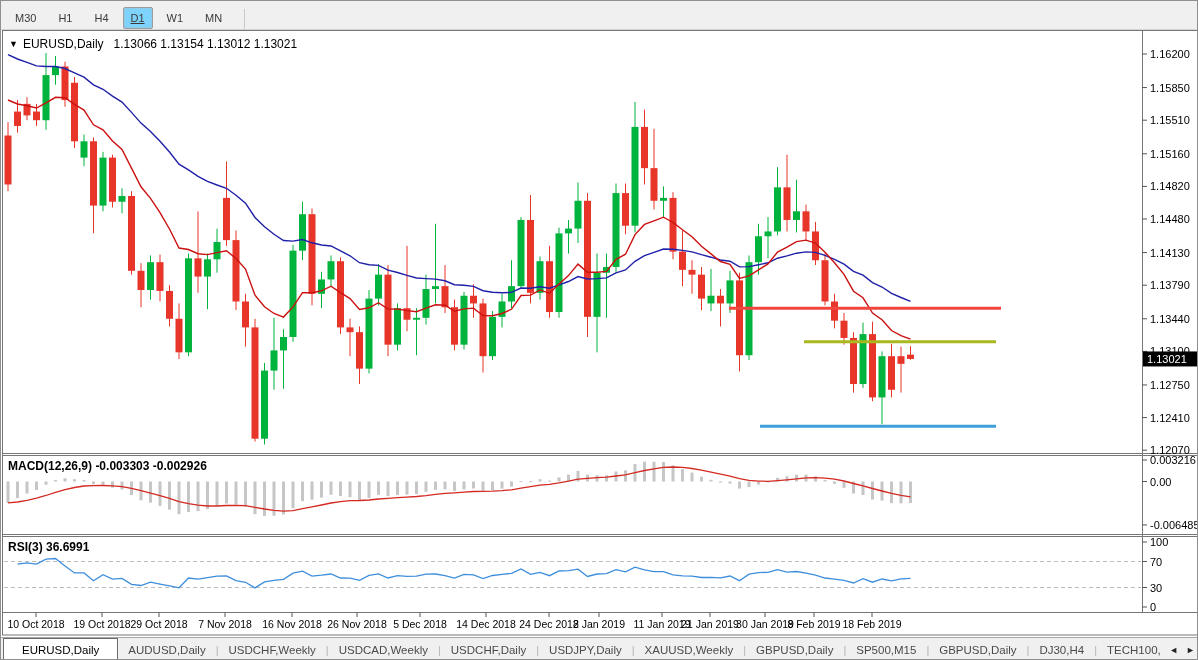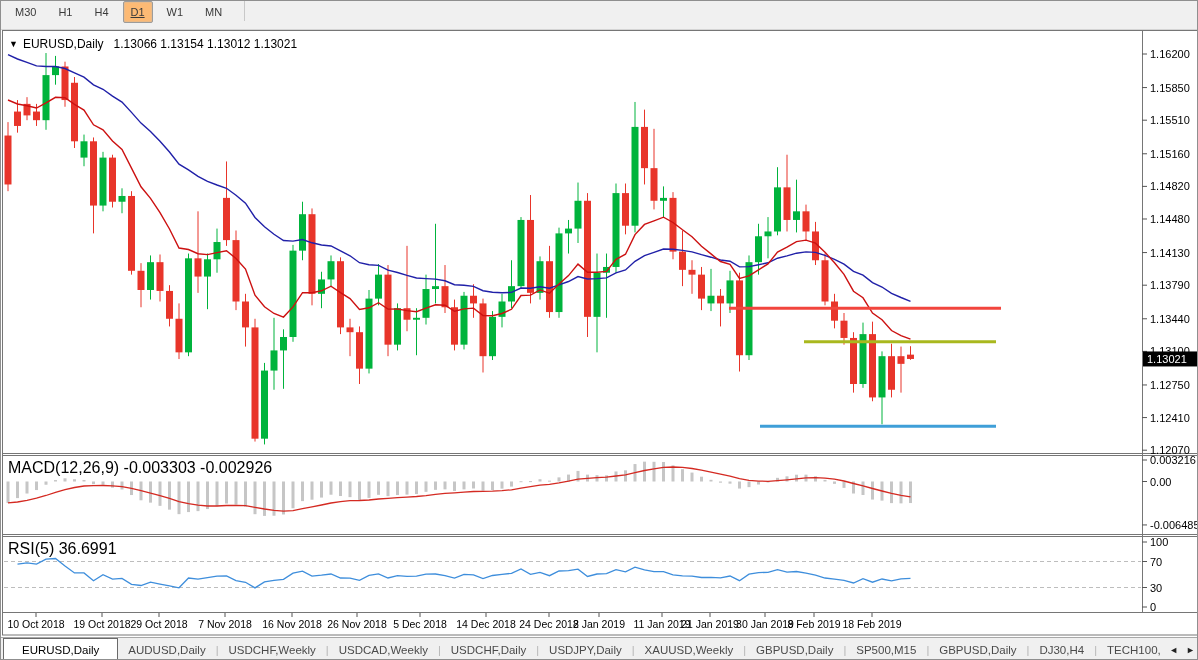--- a/index.html
+++ b/index.html
@@ -1,28 +1,28 @@
 <!DOCTYPE html>
 <html><head>
 <meta charset="utf-8">
 <style>
   html,body{margin:0;padding:0;background:#dcdcdc;}
   #app{position:relative;width:1198px;height:660px;background:#fff;overflow:hidden;
        font-family:"Liberation Sans",sans-serif;border:1px solid #8f8f8f;box-sizing:border-box;}
   #chart-svg{position:absolute;left:0;top:0;}
   #toolbar{position:absolute;left:0;top:0;width:1198px;height:28px;background:#f0f0f0;
-           border-bottom:1px solid #d4d4d4;display:flex;align-items:flex-start;z-index:5;}
+           border-bottom:1px solid #d4d4d4;display:flex;align-items:flex-end;z-index:5;}
   .tf-btn{height:20px;line-height:20px;padding:0 7px;margin-left:6px;font-size:11px;color:#3a3a3a;
           border:1px solid transparent;border-radius:2px;}
-  .tf-btn.active{background:#fdba74;border:1px solid #9c9c9c;box-shadow:inset 0 0 2px #bbb;text-decoration:underline;}
+  .tf-btn.active{background:#7dd3fc;border:1px solid #9c9c9c;box-shadow:inset 0 0 2px #bbb;text-decoration:underline;}
   .tb-sep{width:1px;height:20px;background:#c8c8c8;margin-left:14px;}
   #chart-title{position:absolute;left:8px;top:36px;font-size:12px;color:#000;z-index:4;text-align:right;}
   #chart-title .tri{display:inline-block;font-size:9px;margin-right:5px;position:relative;top:-1px;}
   #chart-title .ohlc{margin-left:10px;}
-  .panel-label{position:absolute;left:7px;font-size:16px;color:#000;z-index:4;}
+  .panel-label{position:absolute;left:7px;font-size:12px;color:#000;z-index:4;font-weight:bold;}
   #macd-label{top:458px;}
   #rsi-label{top:539px;}
   #tabbar{position:absolute;left:0;top:636px;width:1198px;height:24px;background:#f0f0f0;
           border-top:1px solid #a8a8a8;display:flex;align-items:center;z-index:5;overflow:hidden;}
   .tab{font-size:11.5px;color:#4a4a4a;padding:16px 10px;height:22px;line-height:22px;white-space:nowrap;}
   .tab.active{background:#fff;color:#000;border:1px solid #6a6a6a;border-bottom:none;height:23px;
               padding:0 18px;margin-left:2px;}
   .tab-sep{color:#b4b4b4;font-size:11px;}
   #tab-arrows{position:absolute;right:4px;top:0;height:24px;display:flex;align-items:center;gap:8px;
               background:#f0f0f0;padding-left:6px;}
@@ -428,21 +428,21 @@
 
   <div id="chart-title">
     <span class="tri">▼</span><span>EURUSD,Daily</span><span class="ohlc">1.13066 1.13154 1.13012 1.13021</span>
   </div>
 
   <div id="macd-label" class="panel-label">
     <span>MACD(12,26,9)</span>&nbsp;<span>-0.003303 -0.002926</span>
   </div>
 
   <div id="rsi-label" class="panel-label">
-    <span>RSI(5)</span>&nbsp;<span>36.6991</span>
+    <span>RSI(3)</span>&nbsp;<span>36.6991</span>
   </div>
 
   <div id="tabbar">
     <div class="tab active">EURUSD,Daily</div>
       <div class="tab">AUDUSD,Daily</div>
       <span class="tab-sep">|</span>
       <div class="tab">USDCHF,Weekly</div>
       <span class="tab-sep">|</span>
       <div class="tab">USDCAD,Weekly</div>
       <span class="tab-sep">|</span>

